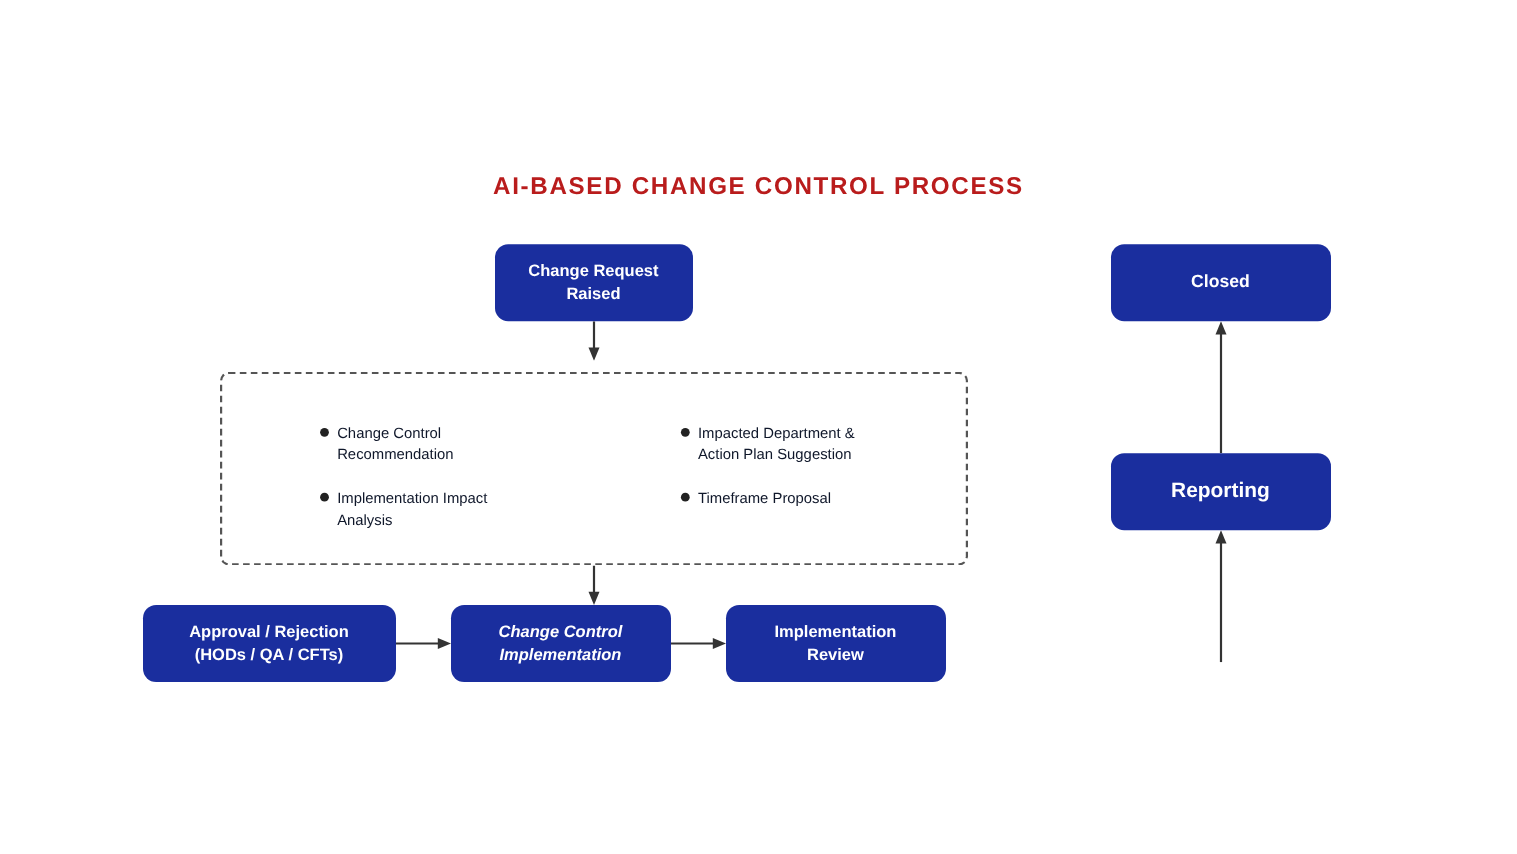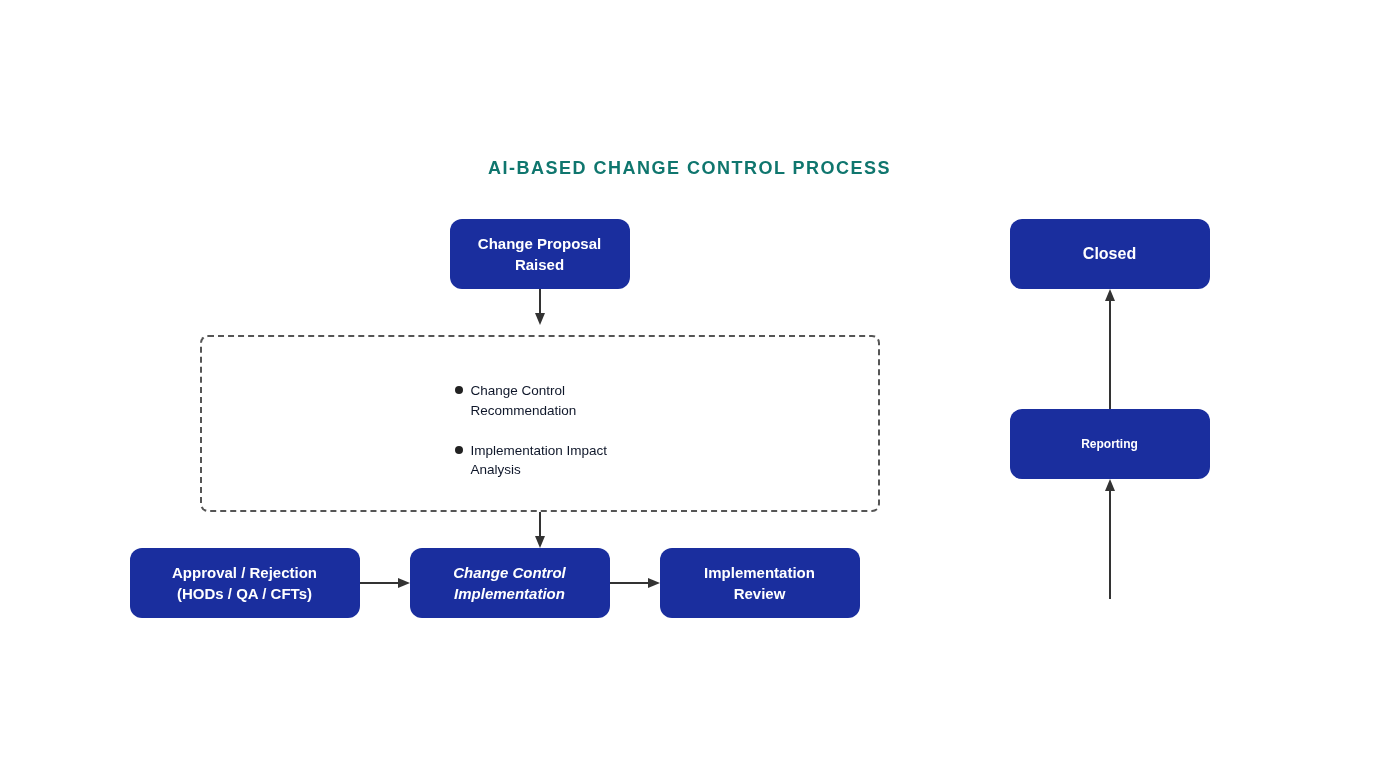--- a/index.html
+++ b/index.html
@@ -13,23 +13,23 @@
       justify-content: center;
       overflow: hidden;
     }
     .diagram-container {
       width: 1200px;
       padding: 30px 40px;
       position: relative;
     }
     .page-title {
       text-align: center;
-      font-size: 18px;
+      font-size: 22px;
       font-weight: 900;
-      color: #0f766e;
+      color: #b91c1c;
       letter-spacing: 1.5px;
       margin-bottom: 40px;
       text-transform: uppercase;
     }
     .flow-area {
       display: flex;
       flex-direction: row;
       gap: 0;
       align-items: flex-start;
       position: relative;
@@ -86,21 +86,21 @@
       font-style: italic;
     }
     .box-review {
       min-width: 200px;
       min-height: 70px;
       font-size: 15px;
     }
     .box-reporting {
       min-width: 200px;
       min-height: 70px;
-      font-size: 12px;
+      font-size: 19px;
     }
     .box-closed {
       min-width: 200px;
       min-height: 70px;
       font-size: 16px;
     }
     
     .dashed-box {
       border: 2px dashed #555;
       border-radius: 8px;
@@ -168,21 +168,21 @@
 <body>
 
 <div class="diagram-container">
   <div class="page-title">AI-BASED CHANGE CONTROL PROCESS</div>
 
   <div class="flow-area">
 
     <div class="left-section">
 
       <div class="dark-box box-change-request">
-        <span style="white-space: pre-line;">Change Proposal
+        <span style="white-space: pre-line;">Change Request
 Raised</span>
       </div>
 
       <svg width="20" height="36">
         <line x1="10" y1="0" x2="10" y2="28" stroke="#333" stroke-width="2"></line>
         <polygon points="10,36 5,24 15,24" fill="#333"></polygon>
       </svg>
 
       <div class="dashed-box">
         <div class="dashed-box-inner">
@@ -190,20 +190,30 @@
             <div class="bullet-col">
               <div class="bullet-item">
                 <span class="bullet-dot"></span>
                 <span>Change Control Recommendation</span>
               </div>
               <div class="bullet-item">
                 <span class="bullet-dot"></span>
                 <span>Implementation Impact Analysis</span>
               </div>
             </div>
+            <div class="bullet-col">
+              <div class="bullet-item">
+                <span class="bullet-dot"></span>
+                <span>Impacted Department &amp; Action Plan Suggestion</span>
+              </div>
+              <div class="bullet-item">
+                <span class="bullet-dot"></span>
+                <span>Timeframe Proposal</span>
+              </div>
+            </div>
           </div>
         </div>
       </div>
 
       <svg width="20" height="36">
         <line x1="10" y1="0" x2="10" y2="28" stroke="#333" stroke-width="2"></line>
         <polygon points="10,36 5,24 15,24" fill="#333"></polygon>
       </svg>
 
       <div class="bottom-row">

